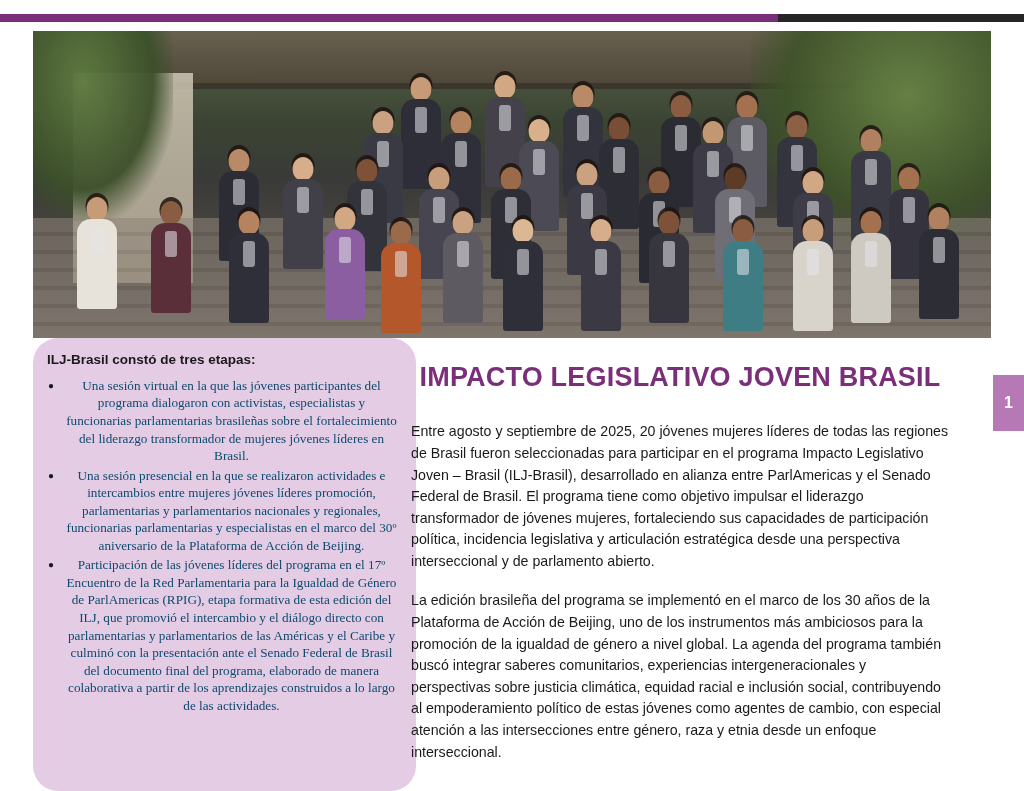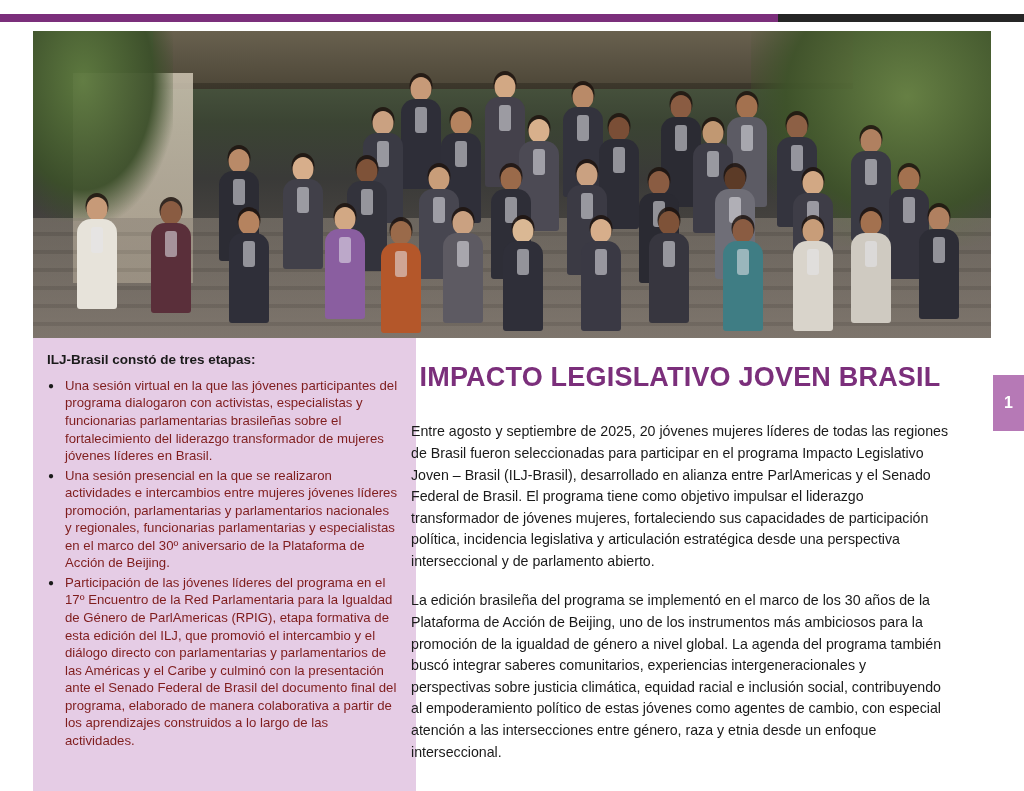--- a/index.html
+++ b/index.html
@@ -137,20 +137,21 @@
   }
 
   
   .left-panel {
     position: absolute;
     left: 33px;
     top: 338px;
     width: 383px;
     height: 453px;
     background: #e5cce5;
+    border-radius: 25px;
   }
   .left-panel-inner {
     padding: 14px 18px 10px 14px;
   }
   .left-title {
     font-size: 13.5px;
     font-weight: bold;
     color: #1a1a1a;
     margin: 0 0 8px 0;
     line-height: 1.25;
@@ -159,22 +160,23 @@
     list-style: none;
     margin: 0;
     padding: 0;
   }
   ul.bullets > li {
     position: relative;
     padding-left: 18px;
     margin-bottom: 2px;
     font-size: 13.2px;
     line-height: 1.33;
-    color: #7f1d1d;
-    text-align: left;
+    color: #0c4a6e;
+    text-align: center;
+    font-family: Liberation Serif, serif;
   }
   ul.bullets > li::before {
     content: "\25CF";
     position: absolute;
     left: 1px;
     top: 0px;
     font-size: 10px;
     line-height: 17px;
     color: #1a1a1a;
   }

